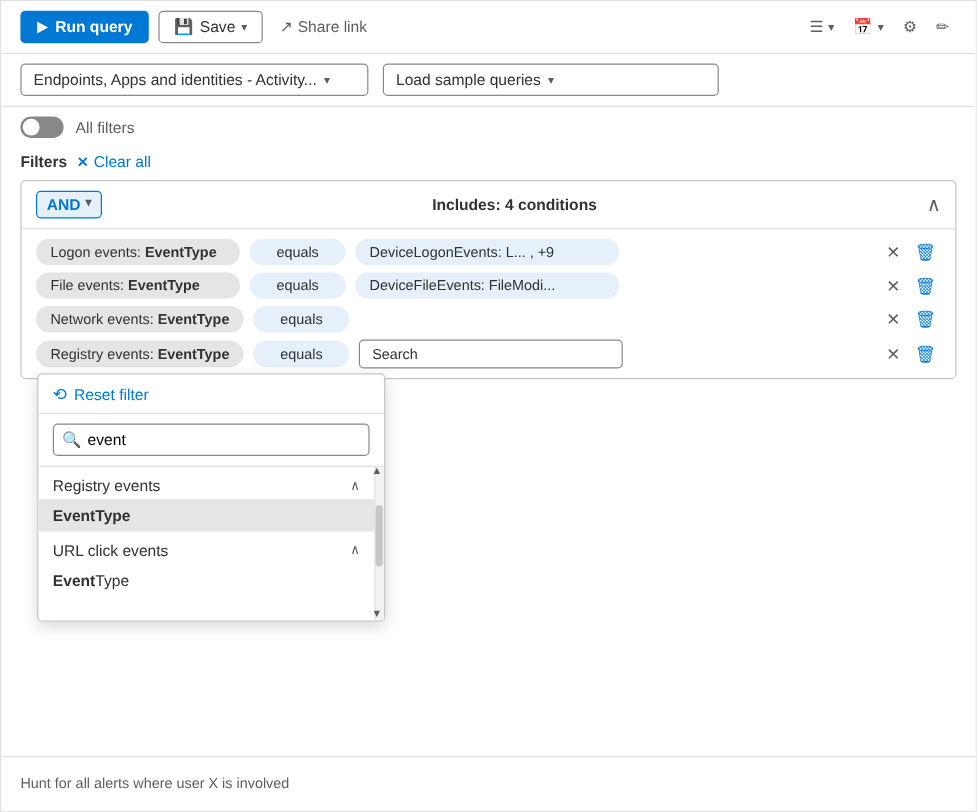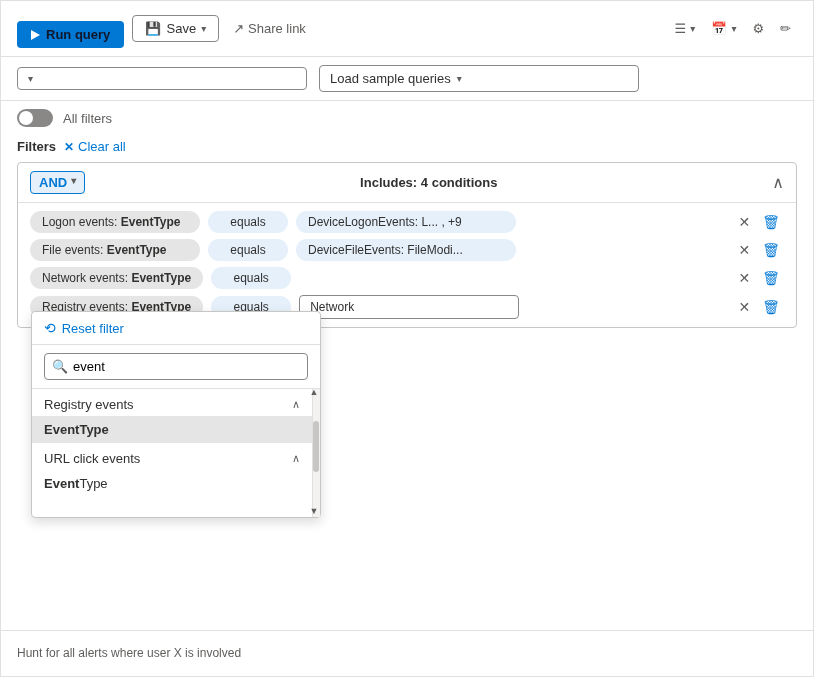--- a/index.html
+++ b/index.html
@@ -3,31 +3,31 @@
   <meta charset="utf-8">
   <style>
     * { box-sizing: border-box; margin: 0; padding: 0; }
     body { font-family: 'Segoe UI', Arial, sans-serif; font-size: 13px; background: #f3f2f1; color: #323130; }
     
     .app-container { width: 814px; height: 677px; background: #fff; overflow: hidden; position: relative; border: 1px solid #e0e0e0; }
     
     
     .toolbar { display: flex; align-items: center; justify-content: space-between; padding: 8px 16px; border-bottom: 1px solid #e0e0e0; background: #fff; }
     .toolbar-left { display: flex; align-items: center; gap: 8px; }
-    .btn-run { background: #0078d4; color: #0f172a; border: none; border-radius: 4px; padding: 6px 14px; font-size: 13px; cursor: pointer; display: flex; align-items: center; gap: 6px; font-weight: 600; margin-top: 12px; }
+    .btn-run { background: #0078d4; color: #ffffff; border: none; border-radius: 4px; padding: 6px 14px; font-size: 13px; cursor: pointer; display: flex; align-items: center; gap: 6px; font-weight: 600; }
     .btn-run .play-icon { width: 0; height: 0; border-style: solid; border-width: 5px 0 5px 9px; border-color: transparent transparent transparent #fff; display: inline-block; }
     .btn-secondary { background: #fff; color: #323130; border: 1px solid #8a8886; border-radius: 4px; padding: 5px 12px; font-size: 13px; cursor: pointer; display: flex; align-items: center; gap: 5px; }
     .btn-icon { background: none; border: none; cursor: pointer; padding: 4px 6px; color: #605e5c; display: flex; align-items: center; gap: 4px; font-size: 13px; }
     .toolbar-right { display: flex; align-items: center; gap: 4px; }
     
     
     .selectors-row { display: flex; align-items: center; gap: 12px; padding: 8px 16px; background: #fff; border-bottom: 1px solid #e0e0e0; }
     .selector-dropdown { border: 1px solid #8a8886; border-radius: 4px; padding: 5px 10px; font-size: 13px; display: flex; align-items: center; gap: 6px; cursor: pointer; background: #fff; }
     .selector-dropdown.wide { width: 290px; }
-    .selector-dropdown.medium { width: 320px; }
+    .selector-dropdown.medium { width: 280px; }
     .chevron { font-size: 10px; color: #605e5c; }
     
     
     .filters-toggle-row { display: flex; align-items: center; gap: 10px; padding: 8px 16px; }
     .toggle-switch { width: 36px; height: 18px; background: #8a8886; border-radius: 9px; position: relative; cursor: pointer; }
     .toggle-switch::after { content: ''; position: absolute; width: 14px; height: 14px; background: #fff; border-radius: 50%; top: 2px; left: 2px; }
     .all-filters-label { color: #605e5c; font-size: 13px; }
     
     
     .filters-header { display: flex; align-items: flex-start; gap: 8px; padding: 4px 16px 8px; }
@@ -113,20 +113,21 @@
         <span>⚙</span>
       </button>
       <button class="btn-icon">
         <span>✏</span>
       </button>
     </div>
   </div>
 
   <div class="selectors-row">
     <div class="selector-dropdown wide">
+      <span>Endpoints, Apps and identities - Activity...</span>
       <span class="chevron">▾</span>
     </div>
     <div class="selector-dropdown medium">
       <span>Load sample queries</span>
       <span class="chevron">▾</span>
     </div>
   </div>
 
   <div class="filters-toggle-row">
     <div class="toggle-switch"></div>
@@ -182,21 +183,21 @@
         <div class="filter-equals">equals</div>
         <div class="filter-actions">
           <button class="filter-x-btn">✕</button>
           <button class="filter-trash-btn">🗑</button>
         </div>
       </div>
 
       <div class="filter-row">
         <div class="filter-field">Registry events: <b>EventType</b></div>
         <div class="filter-equals">equals</div>
-        <div class="filter-value search-input-style">Network</div>
+        <div class="filter-value search-input-style">Search</div>
         <div class="filter-actions">
           <button class="filter-x-btn">✕</button>
           <button class="filter-trash-btn">🗑</button>
         </div>
       </div>
     </div>
   </div>
 
   <div class="dropdown-popup">
     <div class="dropdown-popup-header">

